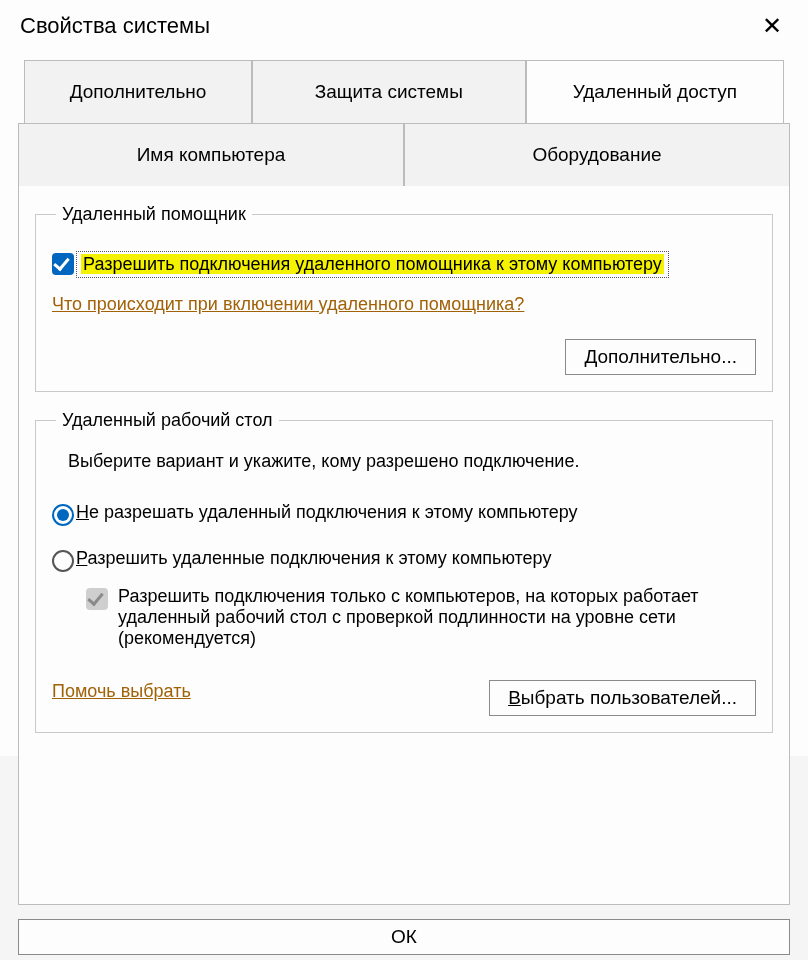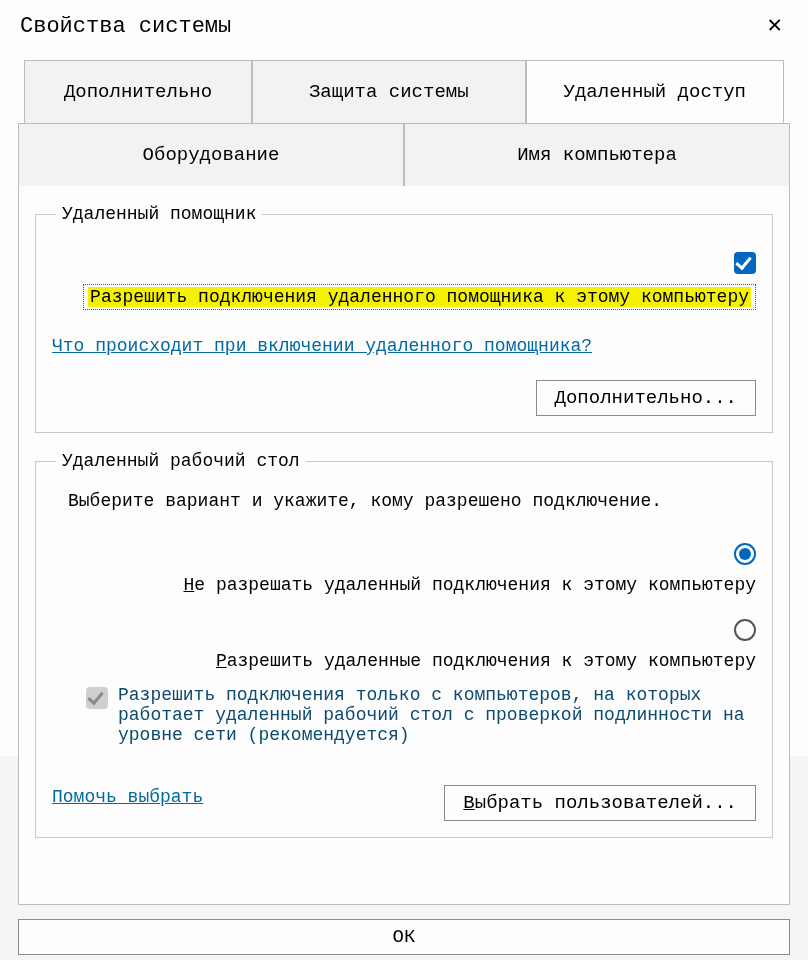--- a/index.html
+++ b/index.html
@@ -11,21 +11,20 @@
     color: #000;
     width: 808px;
     height: 960px;
     overflow: hidden;
   }
   .window {
     width: 808px;
     height: 756px;
     background: #fdfdfd;
     position: relative;
-    font-family: Liberation Mono, monospace;
   }
   .titlebar {
     display: flex;
     justify-content: space-between;
     align-items: center;
     padding: 10px 16px 10px 20px;
   }
   .title {
     font-size: 22px;
   }
@@ -83,24 +82,23 @@
     padding: 14px 16px 16px 16px;
     position: relative;
   }
   fieldset.group legend {
     font-size: 18px;
     padding: 0 6px;
     margin-left: 4px;
   }
   .check-row, .radio-row {
     display: flex;
-    align-items: flex-end;
-    gap: 10px;
+    align-items: flex-start;
+    gap: 2px;
     margin: 12px 0 14px 0;
-    flex-direction: column;
   }
   .check {
     width: 22px; height: 22px;
     border-radius: 4px;
     background: #0067c0;
     flex-shrink: 0;
     position: relative;
     cursor: pointer;
     margin-top: 2px;
   }
@@ -123,25 +121,25 @@
   .highlight-wrap {
     border: 1px dotted #555;
     padding: 2px 4px;
     display: inline-block;
   }
   .highlight {
     background: #f5f200;
     padding: 0 2px;
   }
   .link {
-    color: #0369a1;
+    color: #a16207;
     text-decoration: underline;
     cursor: pointer;
     display: inline-block;
-    margin: 12px 0 14px 0;
+    margin: 2px 0 14px 0;
   }
   .btn {
     border: 1px solid #8a8a8a;
     background: #fdfdfd;
     padding: 6px 18px;
     font-size: 19px;
     cursor: pointer;
     font-family: inherit;
   }
   .btn-row-right {
@@ -167,21 +165,21 @@
     left: 3px; top: 3px;
     width: 12px; height: 12px;
     border-radius: 50%;
     background: #0067c0;
   }
   .sub-check-row {
     display: flex;
     align-items: flex-start;
     gap: 10px;
     margin: 14px 0 14px 34px;
-    color: #0c4a6e;
+    color: #000000;
   }
   .bottom-row {
     display: flex;
     justify-content: space-between;
     align-items: flex-end;
     margin-top: 30px;
   }
   .dialog-buttons {
     display: flex;
     justify-content: flex-end;
@@ -207,22 +205,22 @@
 
   <div class="dialog-body">
 
     <div class="tabs">
       <div class="tab-row row2">
         <div class="tab t1">Дополнительно</div>
         <div class="tab t2">Защита системы</div>
         <div class="tab t3 active">Удаленный доступ</div>
       </div>
       <div class="tab-row row1">
+        <div class="tab">Имя компьютера</div>
         <div class="tab">Оборудование</div>
-        <div class="tab">Имя компьютера</div>
       </div>
 
       <div class="tab-panel">
 
         <fieldset class="group">
           <legend>Удаленный помощник</legend>
 
           <div class="check-row">
             <div class="check"></div>
             <div class="highlight-wrap">

